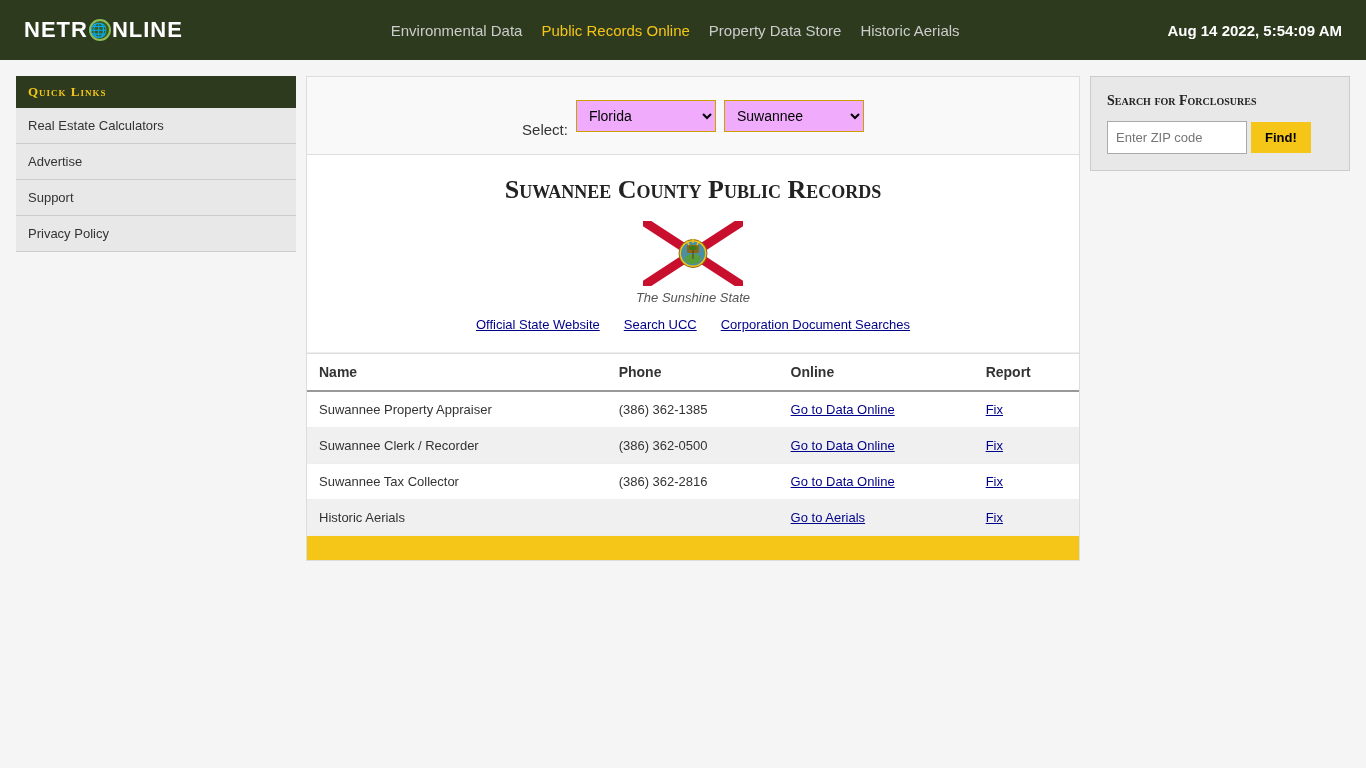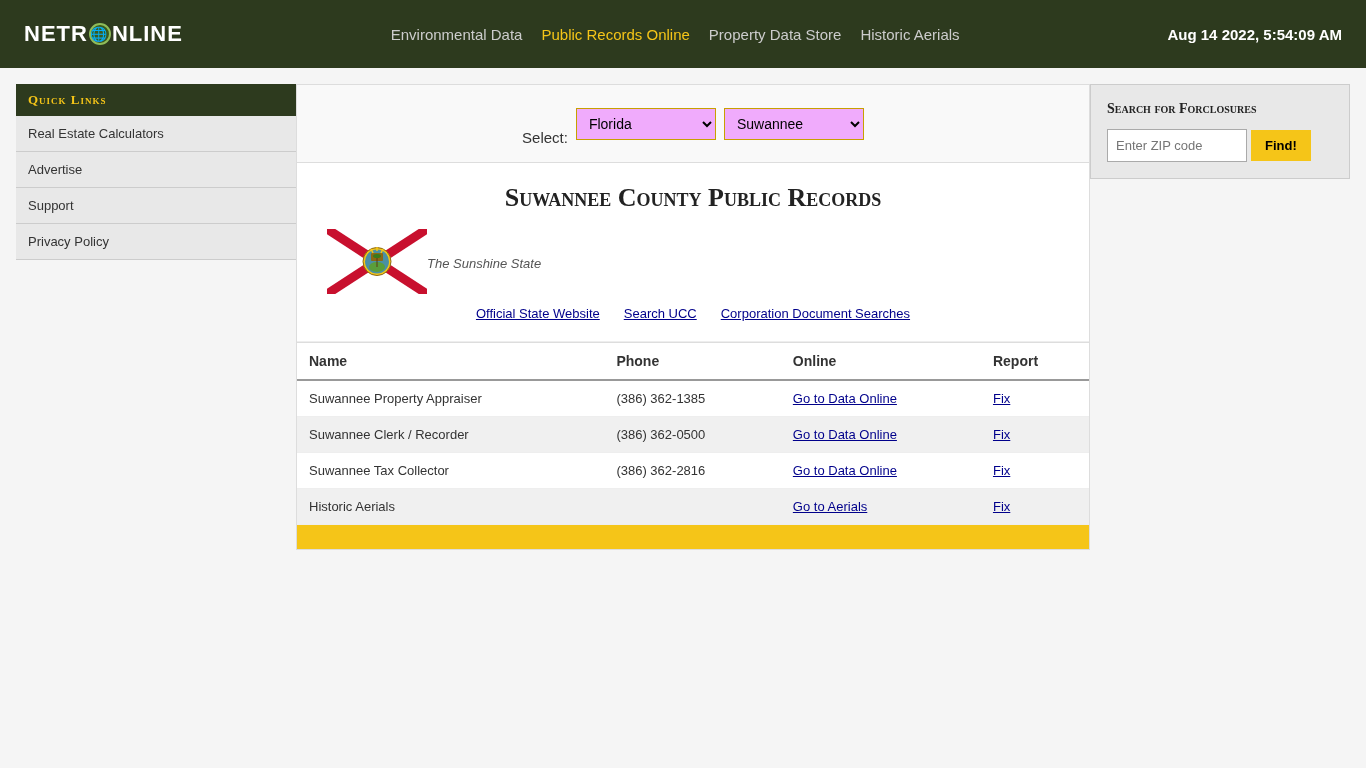--- a/index.html
+++ b/index.html
@@ -5,21 +5,21 @@
     * { box-sizing: border-box; margin: 0; padding: 0; }
     body { font-family: Arial, sans-serif; font-size: 14px; background: #f5f5f5; color: #333; }
 
     
     #header {
       background: #2d3a1e;
       display: flex;
       align-items: center;
       justify-content: space-between;
       padding: 0 24px;
-      height: 68px;
+      height: 60px;
     }
     #logo {
       color: #fff;
       font-size: 22px;
       font-weight: bold;
       font-family: Arial, sans-serif;
       letter-spacing: 1px;
       display: flex;
       align-items: center;
     }
@@ -42,21 +42,21 @@
       color: #fff;
       font-size: 15px;
       font-weight: bold;
       white-space: nowrap;
     }
 
     
     #main-layout {
       display: flex;
       padding: 16px;
-      gap: 0;
+      gap: 10px;
       max-width: 1366px;
       margin: 0 auto;
     }
 
     
     #sidebar {
       width: 280px;
       flex-shrink: 0;
     }
     #quick-links-header {
@@ -123,20 +123,21 @@
       font-size: 26px;
       font-weight: bold;
       font-variant: small-caps;
       color: #222;
       margin-bottom: 16px;
     }
 
     
     #flag-container {
       display: flex;
+      flex-direction: column;
       align-items: center;
       margin-bottom: 12px;
     }
     .fl-flag {
       width: 100px;
       height: 65px;
       position: relative;
     }
     #state-nickname {
       font-style: italic;

